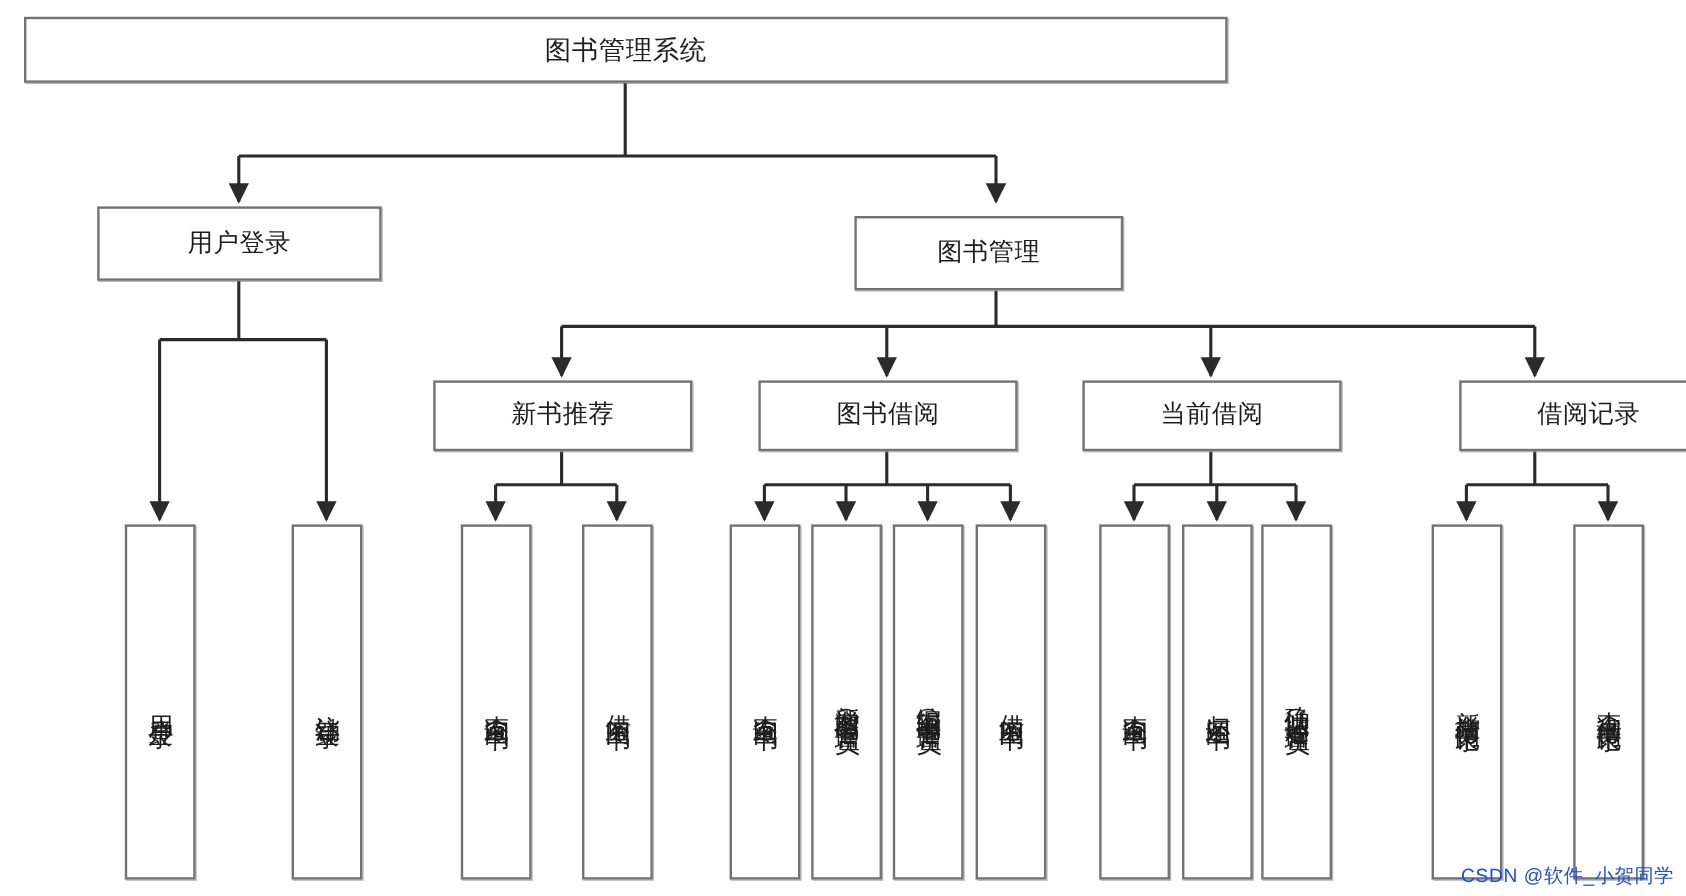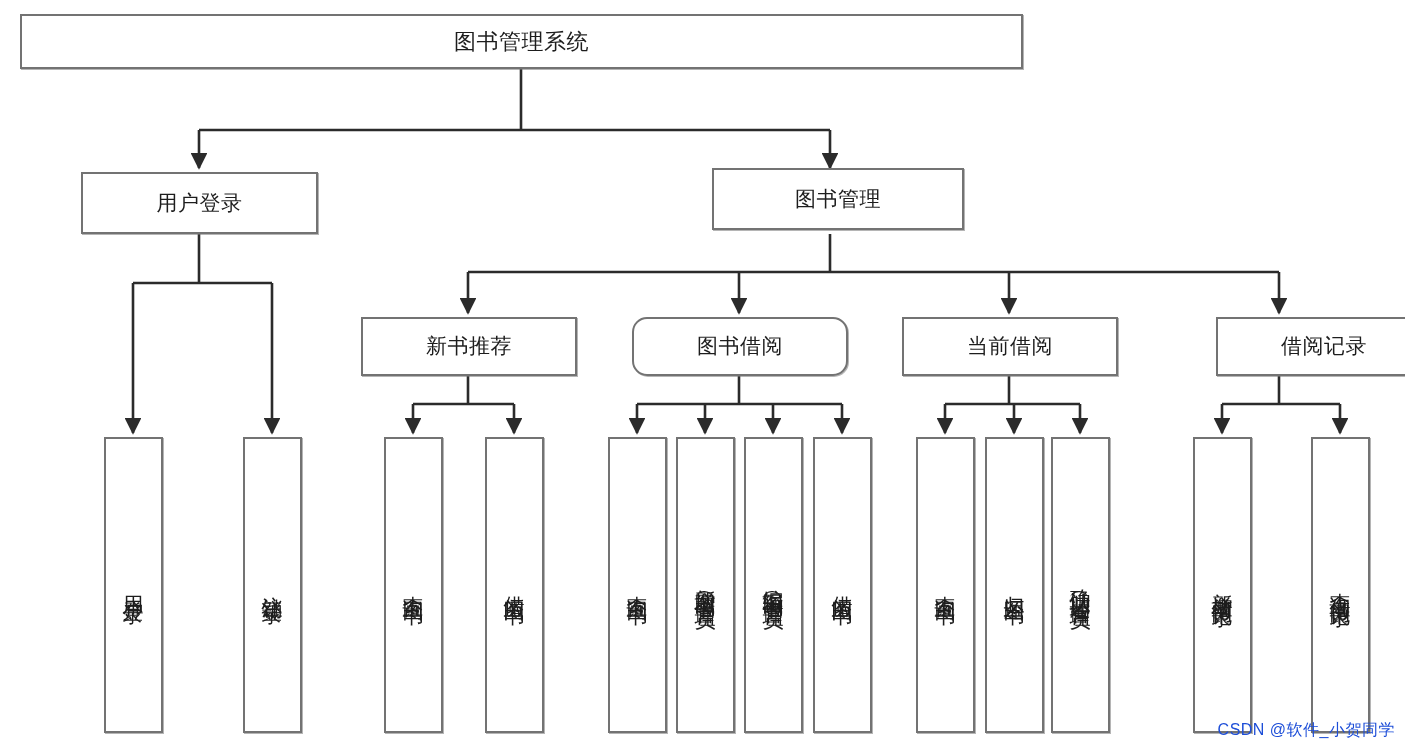--- a/index.html
+++ b/index.html
@@ -132,29 +132,29 @@
   </svg>
 
   <div class="node horizontal root" style="left:20px; top:14px; width:1003px; height:55px;">
     <span class="node-label">图书管理系统</span>
   </div>
 
   <div class="node horizontal" style="left:81px; top:172px; width:237px; height:62px;">
     <span class="node-label">用户登录</span>
   </div>
 
-  <div class="node horizontal" style="left:712px; top:168px; width:252px; height:62px;">
+  <div class="node horizontal" style="left:712px; top:180px; width:224px; height:62px;">
     <span class="node-label">图书管理</span>
   </div>
 
   <div class="node horizontal" style="left:361px; top:317px; width:216px; height:59px;">
     <span class="node-label">新书推荐</span>
   </div>
 
-  <div class="node horizontal" style="left:632px; top:317px; width:216px; height:59px;border-radius:15px;">
+  <div class="node horizontal" style="left:632px; top:317px; width:216px; height:59px;">
     <span class="node-label">图书借阅</span>
   </div>
 
   <div class="node horizontal" style="left:902px; top:317px; width:216px; height:59px;">
     <span class="node-label">当前借阅</span>
   </div>
 
   <div class="node horizontal" style="left:1172px; top:317px; width:216px; height:59px;margin-left:44px;">
     <span class="node-label">借阅记录</span>
   </div>

